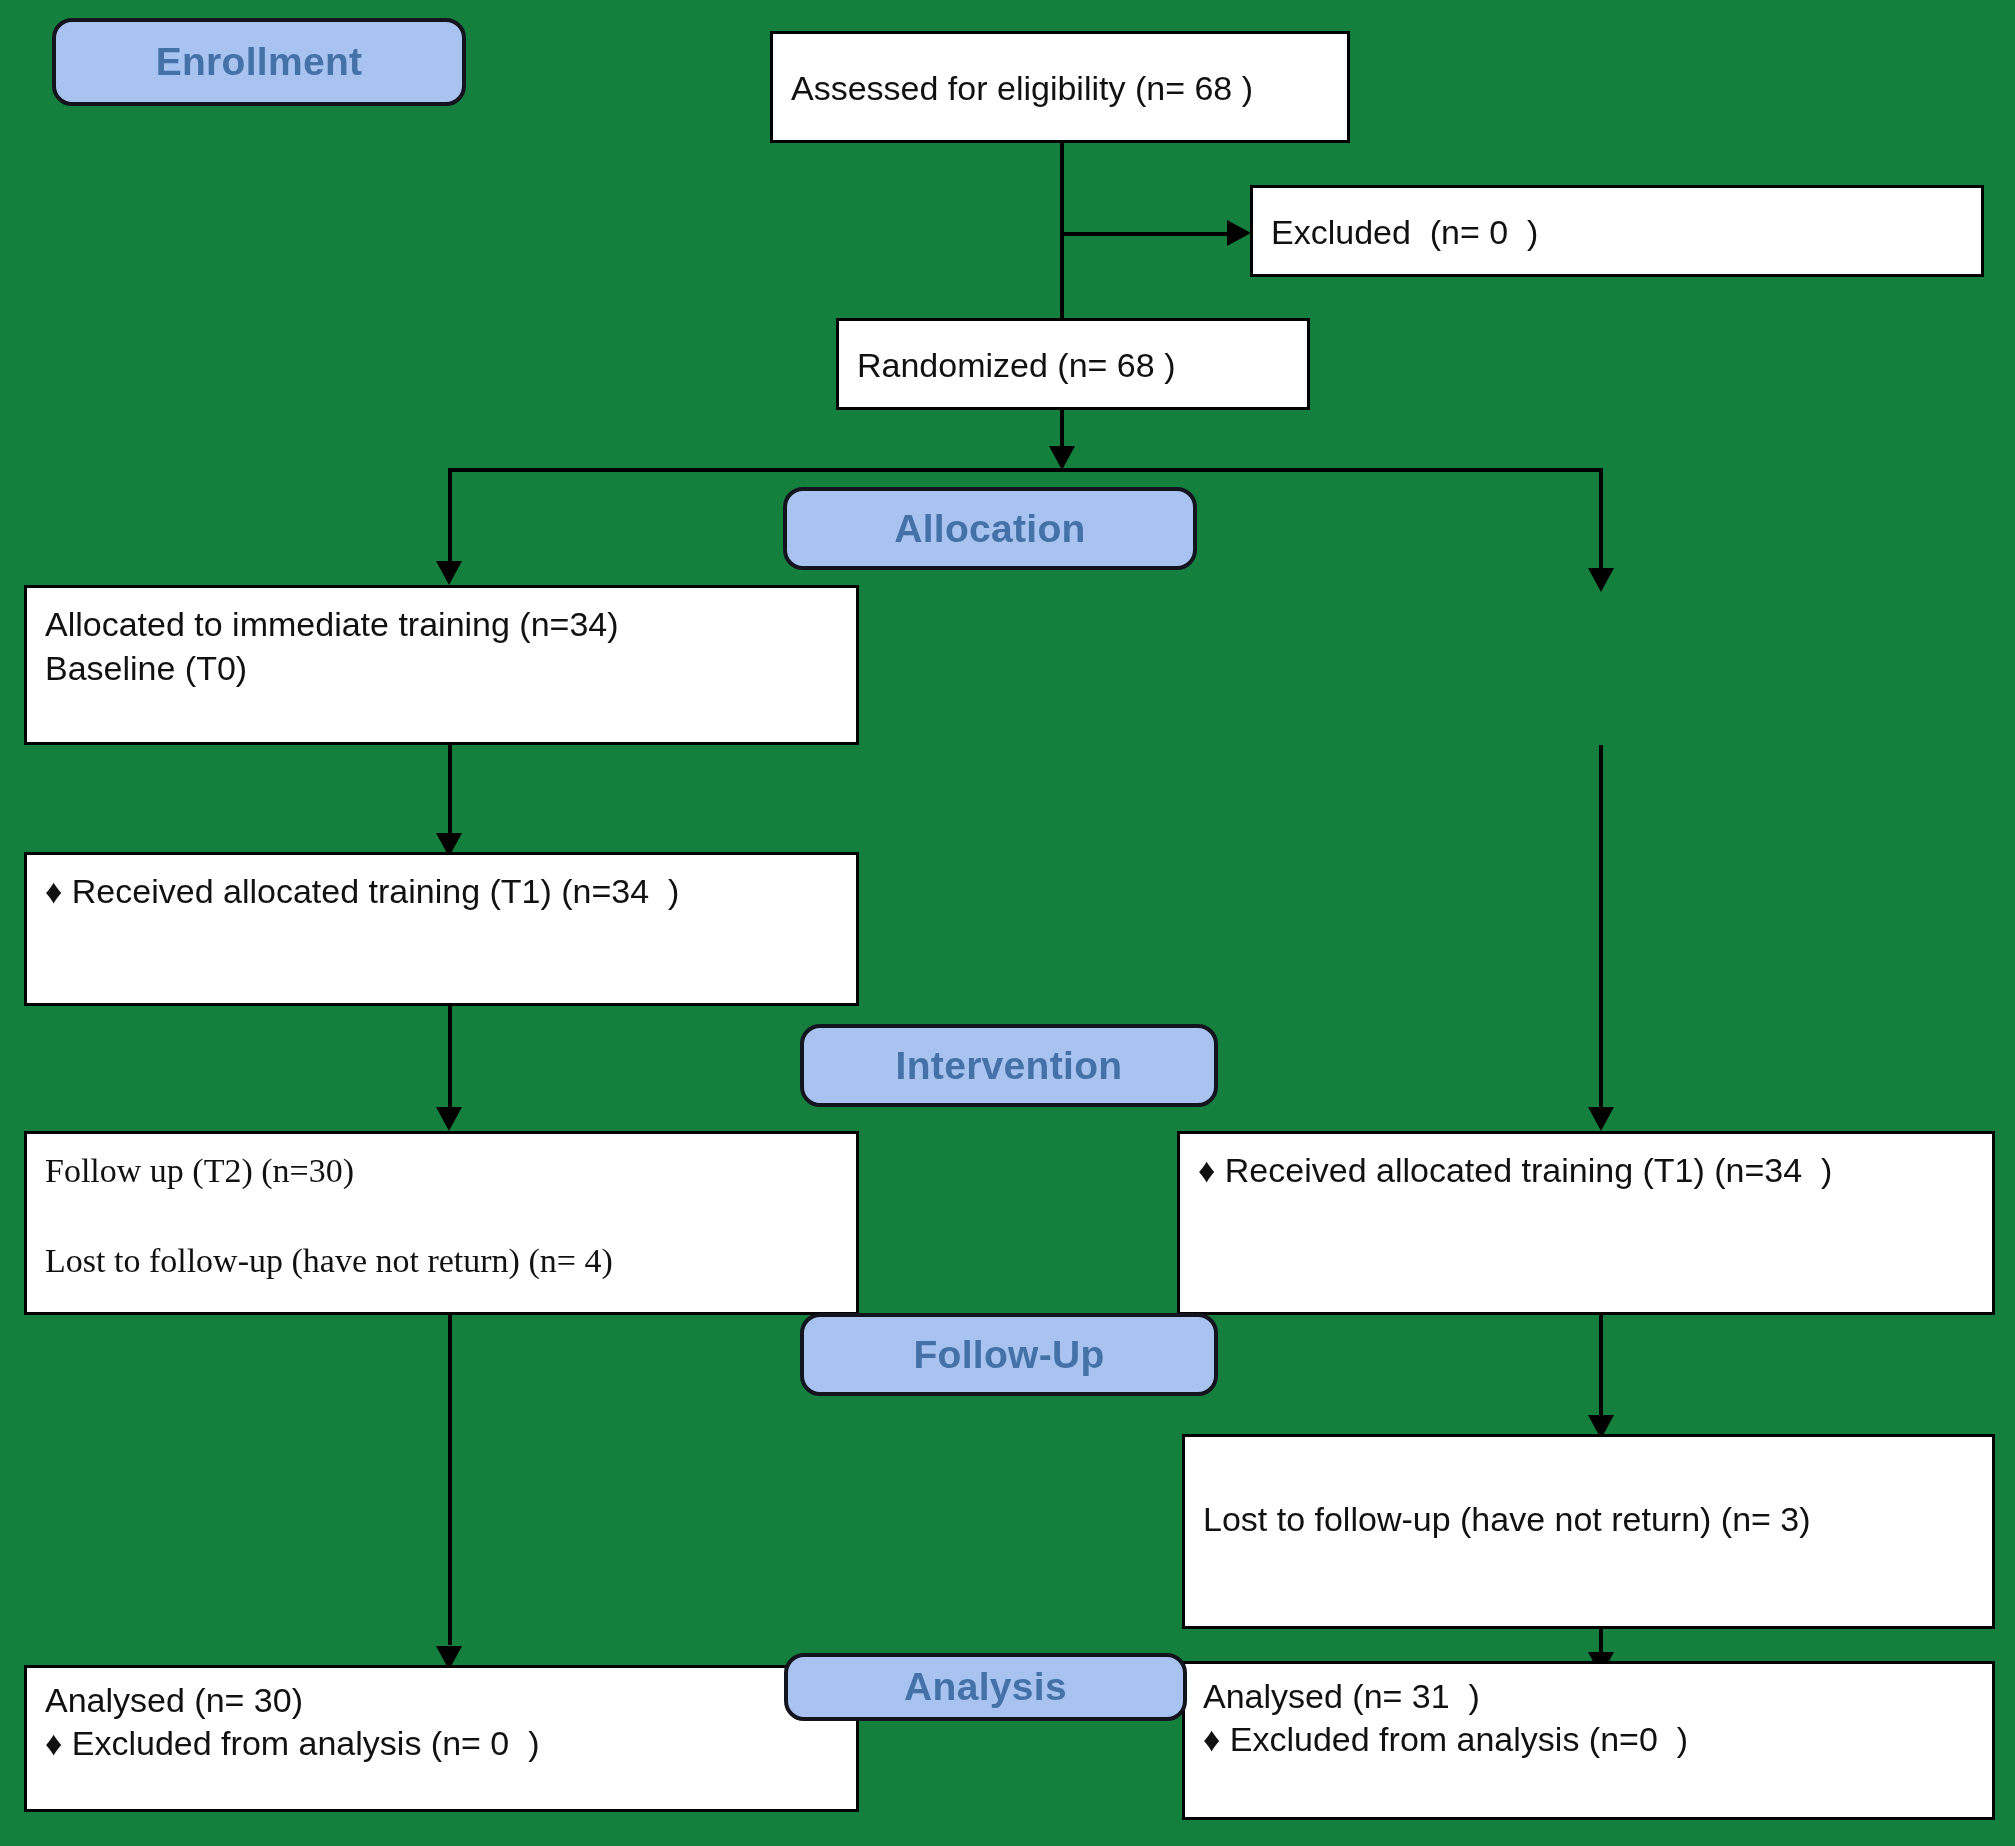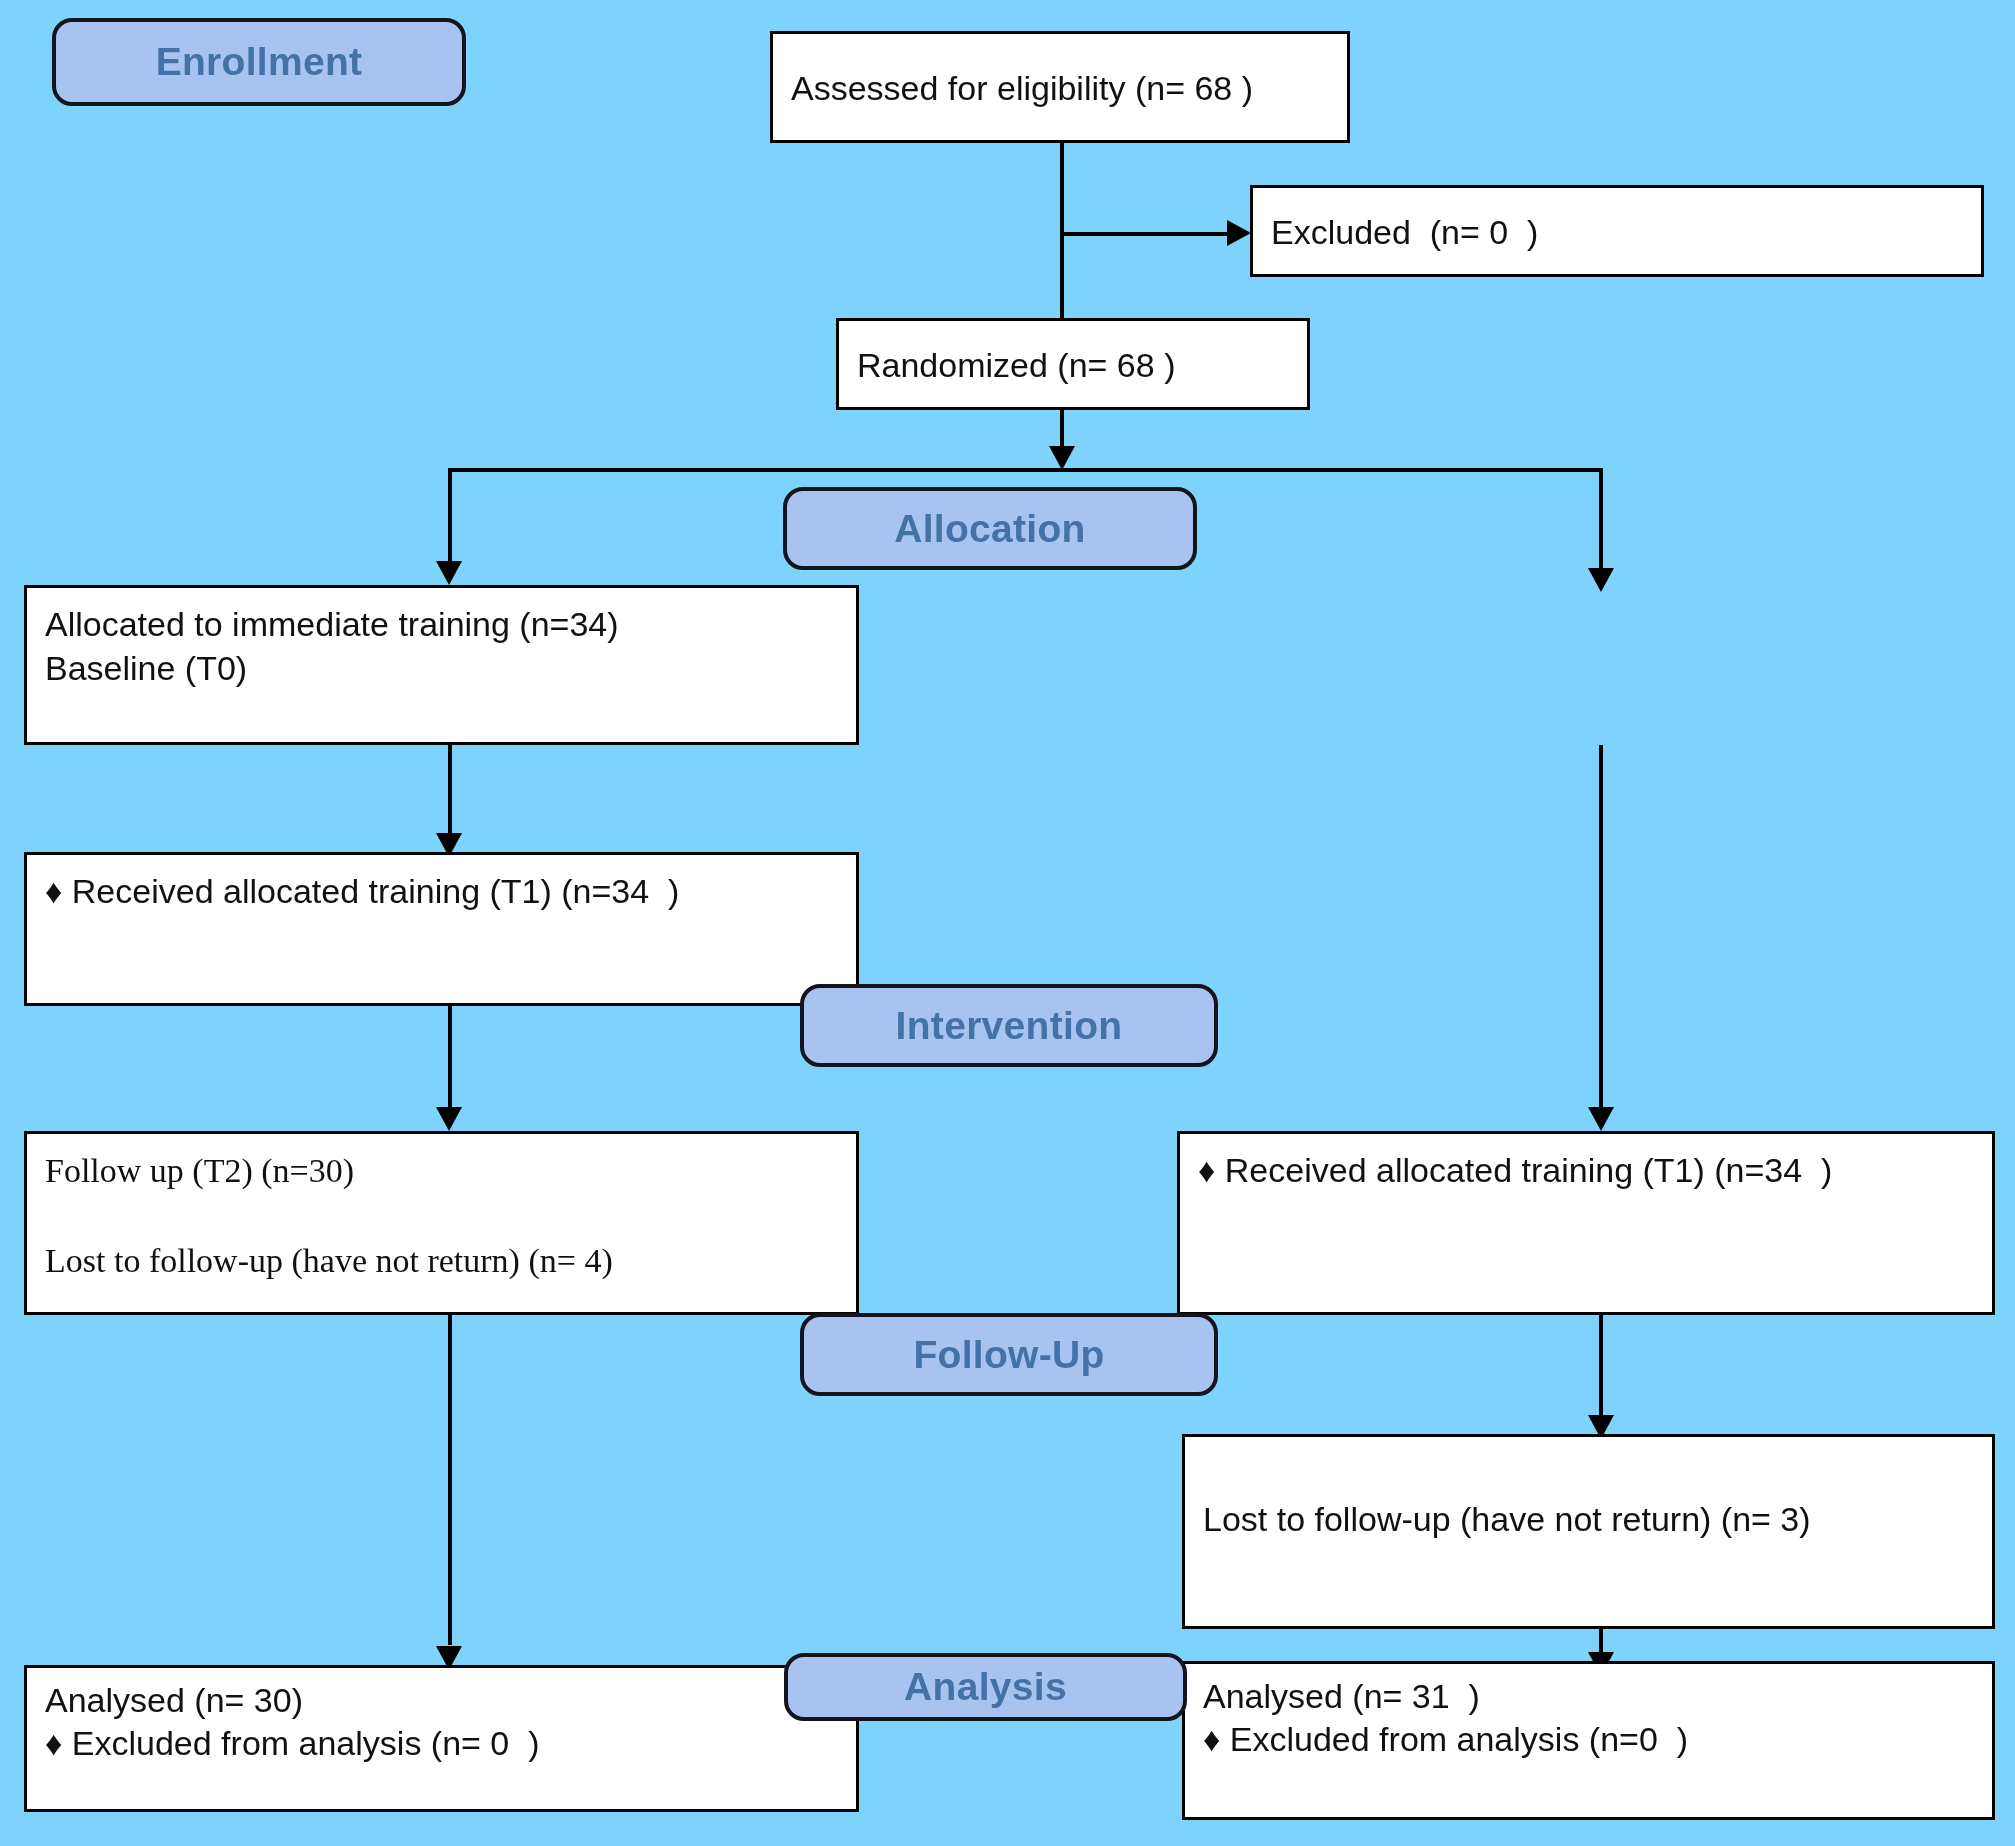--- a/index.html
+++ b/index.html
@@ -7,21 +7,21 @@
     padding: 0;
     background: #ffffff;
   }
   body {
     font-family: "Liberation Sans", sans-serif;
   }
   #canvas {
     position: relative;
     width: 2015px;
     height: 1847px;
-    background: #7dd3fc;
+    background: #15803d;
     overflow: hidden;
   }
   
   .stage-badge {
     position: absolute;
     background: #a8c3f0;
     border: 4.1px solid #14141e;
     border-radius: 20px;
     box-sizing: border-box;
     display: flex;
@@ -138,21 +138,21 @@
   <div class="flow-box" style="left:24px; top:852px; width:835px; height:154px;">
     <div class="line">♦ Received allocated training (T1) (n=34  )</div>
   </div>
 
   <div class="vline" style="left:448px; top:1006px; height:101px;"></div>
   <div class="arrow-down" style="left:436px; top:1107px;"></div>
 
   <div class="vline" style="left:1599px; top:745px; height:362px;"></div>
   <div class="arrow-down" style="left:1588px; top:1107px;"></div>
 
-  <div class="stage-badge" style="left:800px; top:984px; width:418px; height:83px; font-size:39px;">
+  <div class="stage-badge" style="left:800px; top:1024px; width:418px; height:83px; font-size:39px;">
     <span>Intervention</span>
   </div>
 
   <div class="flow-box" style="left:24px; top:1131px; width:835px; height:184px;font-family:Liberation Serif, serif;">
     <div class="line">Follow up (T2) (n=30)</div>
     <div class="line gap">Lost to follow-up (have not return) (n= 4)</div>
   </div>
 
   <div class="flow-box" style="left:1177px; top:1131px; width:818px; height:184px;">
     <div class="line">♦ Received allocated training (T1) (n=34  )</div>

